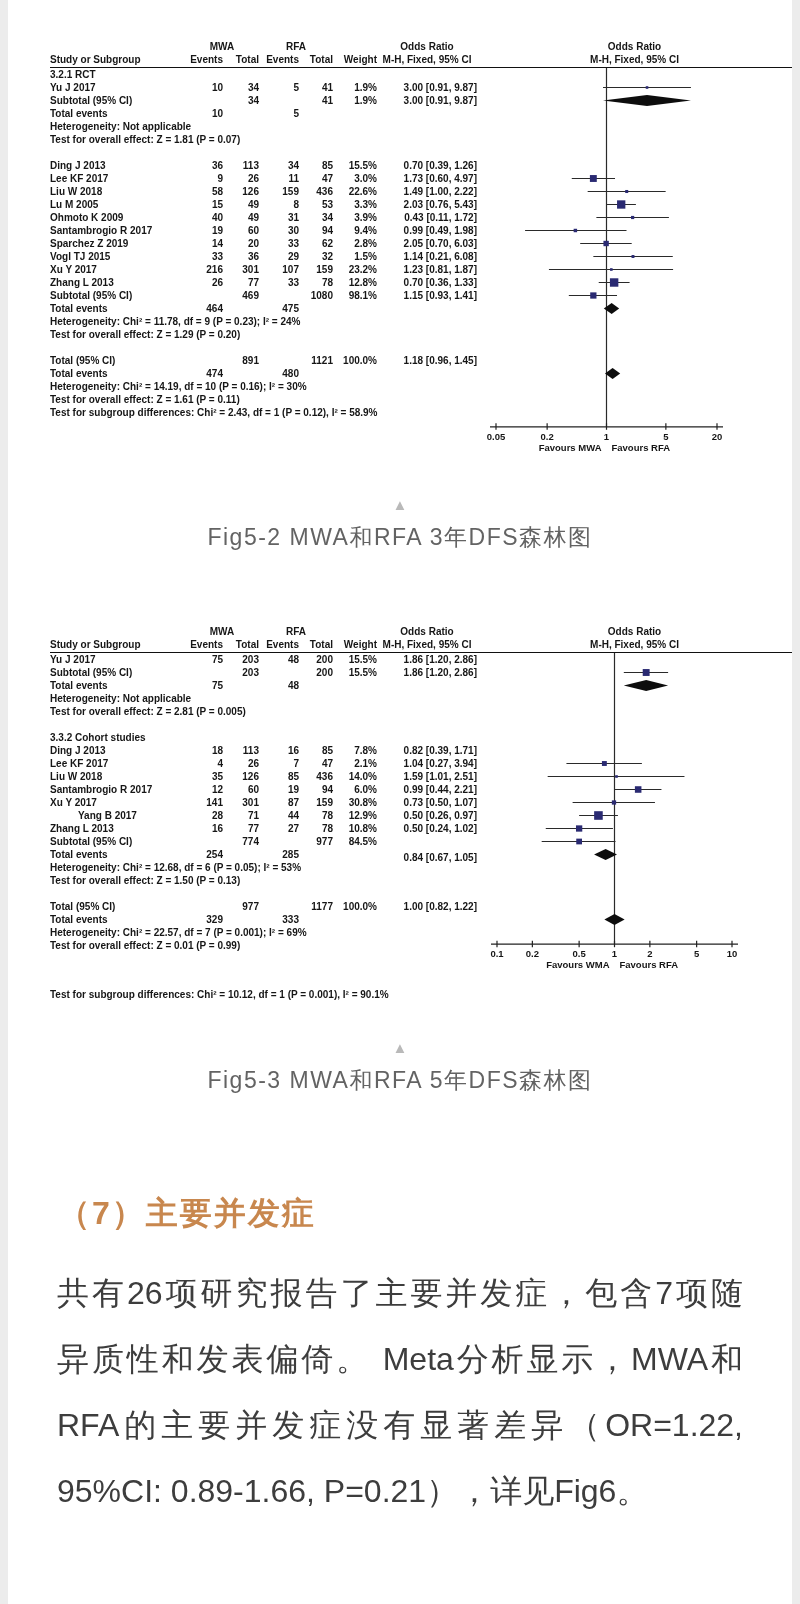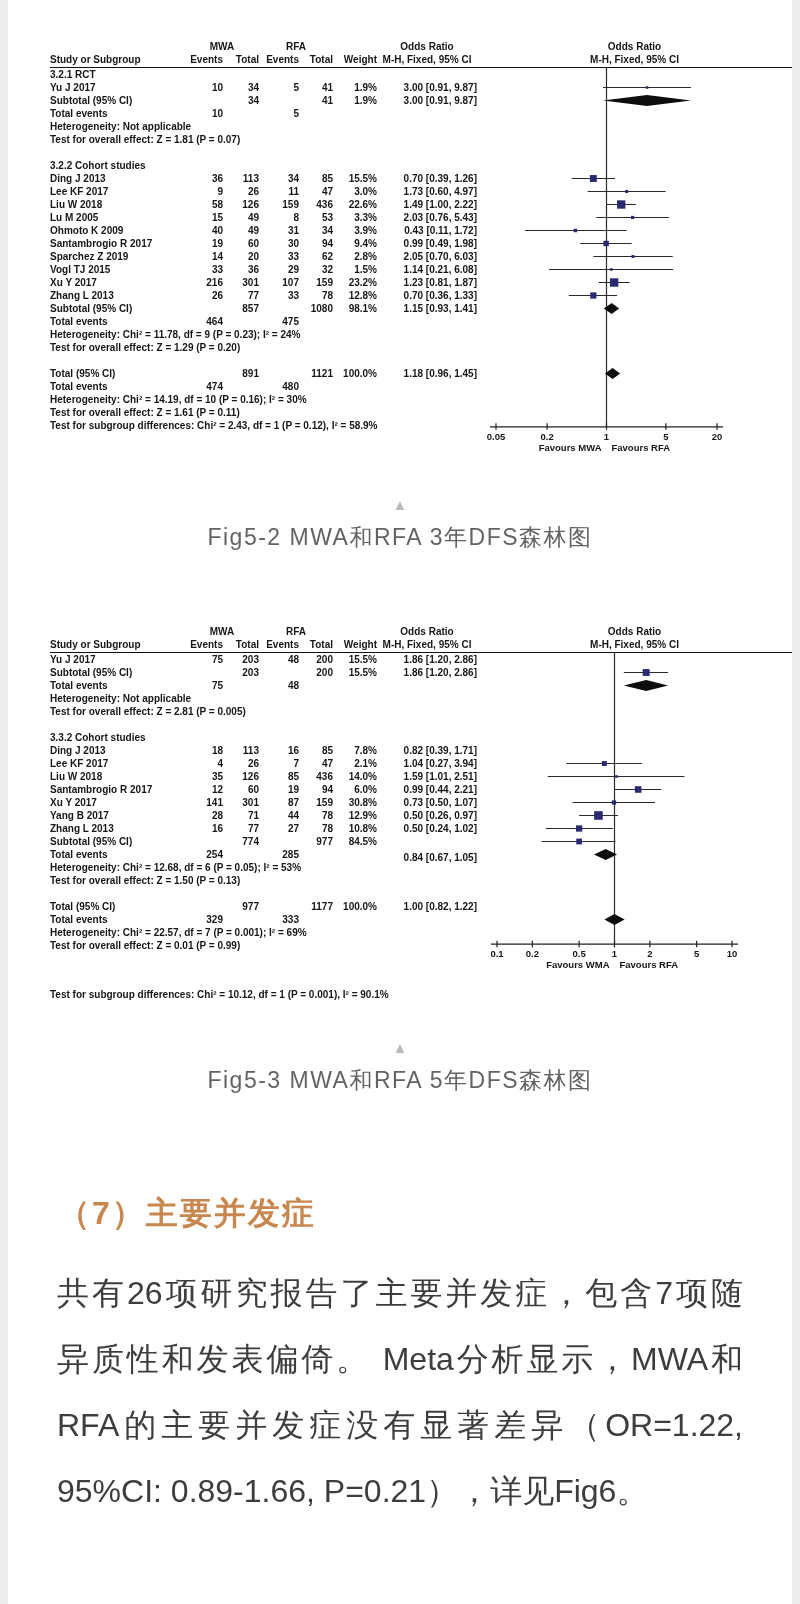--- a/index.html
+++ b/index.html
@@ -93,23 +93,20 @@
           <span class="cr cell" style="grid-column: 7;"></span>
         </div>
         <div class="frow">
           <span class="full cl" style="grid-column: 1 / -1;">Heterogeneity: Not applicable</span>
         </div>
         <div class="frow">
           <span class="full cl" style="grid-column: 1 / -1;">Test for overall effect: Z = 1.81 (P = 0.07)</span>
         </div>
         <div class="frow"></div>
         <div class="frow">
-          <span class="full cl" style="grid-column: 1 / -1;">3.2.2 Cohort studies</span>
-        </div>
-        <div class="frow">
           <span class="cl cell" style="grid-column: 1;">Ding J 2013</span>
           <span class="cr cell" style="grid-column: 2;">36</span>
           <span class="cr cell" style="grid-column: 3;">113</span>
           <span class="cr cell" style="grid-column: 4;">34</span>
           <span class="cr cell" style="grid-column: 5;">85</span>
           <span class="cr cell" style="grid-column: 6;">15.5%</span>
           <span class="cr cell" style="grid-column: 7;">0.70 [0.39, 1.26]</span>
         </div>
         <div class="frow">
           <span class="cl cell" style="grid-column: 1;">Lee KF 2017</span>
@@ -188,21 +185,21 @@
           <span class="cr cell" style="grid-column: 2;">26</span>
           <span class="cr cell" style="grid-column: 3;">77</span>
           <span class="cr cell" style="grid-column: 4;">33</span>
           <span class="cr cell" style="grid-column: 5;">78</span>
           <span class="cr cell" style="grid-column: 6;">12.8%</span>
           <span class="cr cell" style="grid-column: 7;">0.70 [0.36, 1.33]</span>
         </div>
         <div class="frow">
           <span class="cl cell" style="grid-column: 1;">Subtotal (95% CI)</span>
           <span class="cr cell" style="grid-column: 2;"></span>
-          <span class="cr cell" style="grid-column: 3;">857</span>
+          <span class="cr cell" style="grid-column: 3;">469</span>
           <span class="cr cell" style="grid-column: 4;"></span>
           <span class="cr cell" style="grid-column: 5;">1080</span>
           <span class="cr cell" style="grid-column: 6;">98.1%</span>
           <span class="cr cell" style="grid-column: 7;">1.15 [0.93, 1.41]</span>
         </div>
         <div class="frow">
           <span class="cl cell" style="grid-column: 1;">Total events</span>
           <span class="cr cell" style="grid-column: 2;">464</span>
           <span class="cr cell" style="grid-column: 3;"></span>
           <span class="cr cell" style="grid-column: 4;">475</span>
@@ -391,21 +388,21 @@
         <div class="frow">
           <span class="cl cell" style="grid-column: 1;">Xu Y 2017</span>
           <span class="cr cell" style="grid-column: 2;">141</span>
           <span class="cr cell" style="grid-column: 3;">301</span>
           <span class="cr cell" style="grid-column: 4;">87</span>
           <span class="cr cell" style="grid-column: 5;">159</span>
           <span class="cr cell" style="grid-column: 6;">30.8%</span>
           <span class="cr cell" style="grid-column: 7;">0.73 [0.50, 1.07]</span>
         </div>
         <div class="frow">
-          <span class="cl cell" style="grid-column: 1;">Yang B 2017</span>
+          <span class="cl cell" style="grid-column: 1; margin-left: 28px;">Yang B 2017</span>
           <span class="cr cell" style="grid-column: 2;">28</span>
           <span class="cr cell" style="grid-column: 3;">71</span>
           <span class="cr cell" style="grid-column: 4;">44</span>
           <span class="cr cell" style="grid-column: 5;">78</span>
           <span class="cr cell" style="grid-column: 6;">12.9%</span>
           <span class="cr cell" style="grid-column: 7;">0.50 [0.26, 0.97]</span>
         </div>
         <div class="frow">
           <span class="cl cell" style="grid-column: 1;">Zhang L 2013</span>
           <span class="cr cell" style="grid-column: 2;">16</span>

